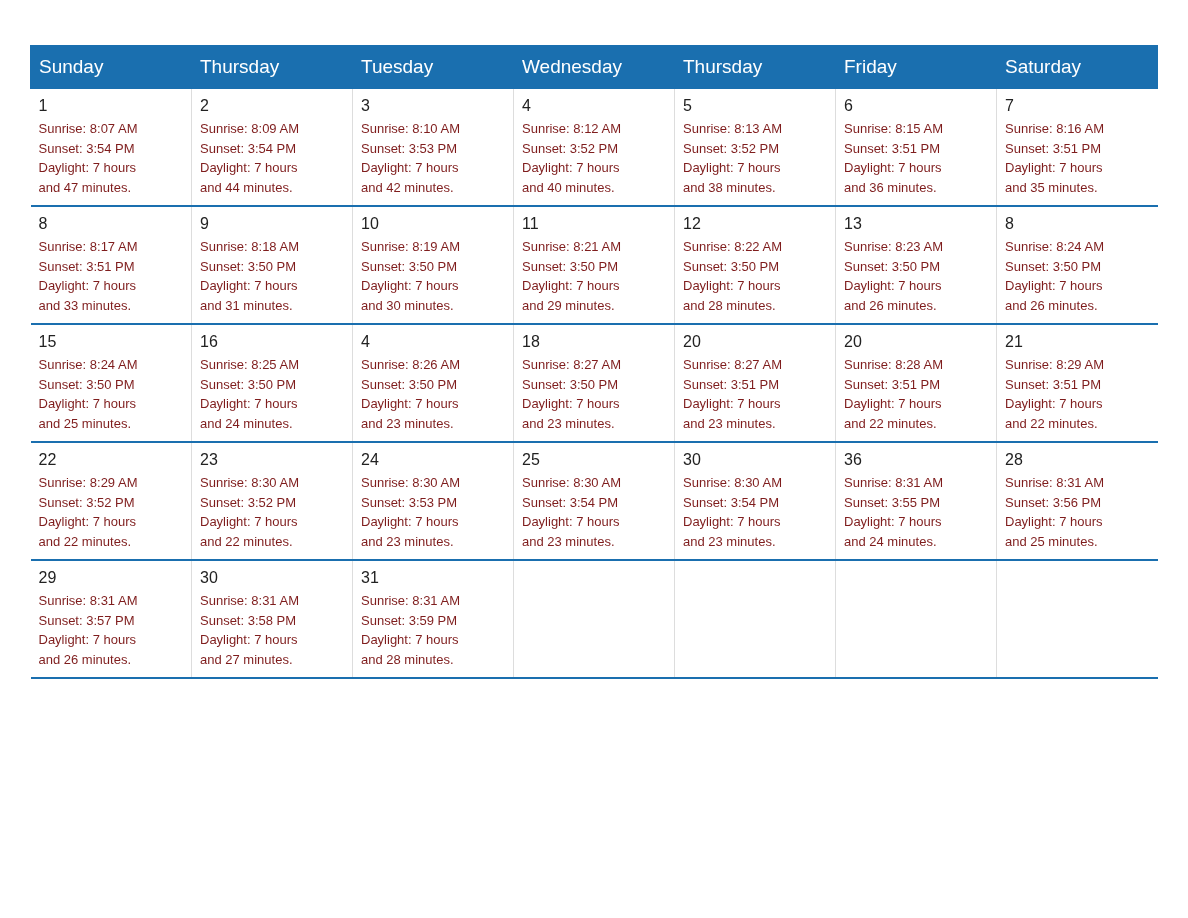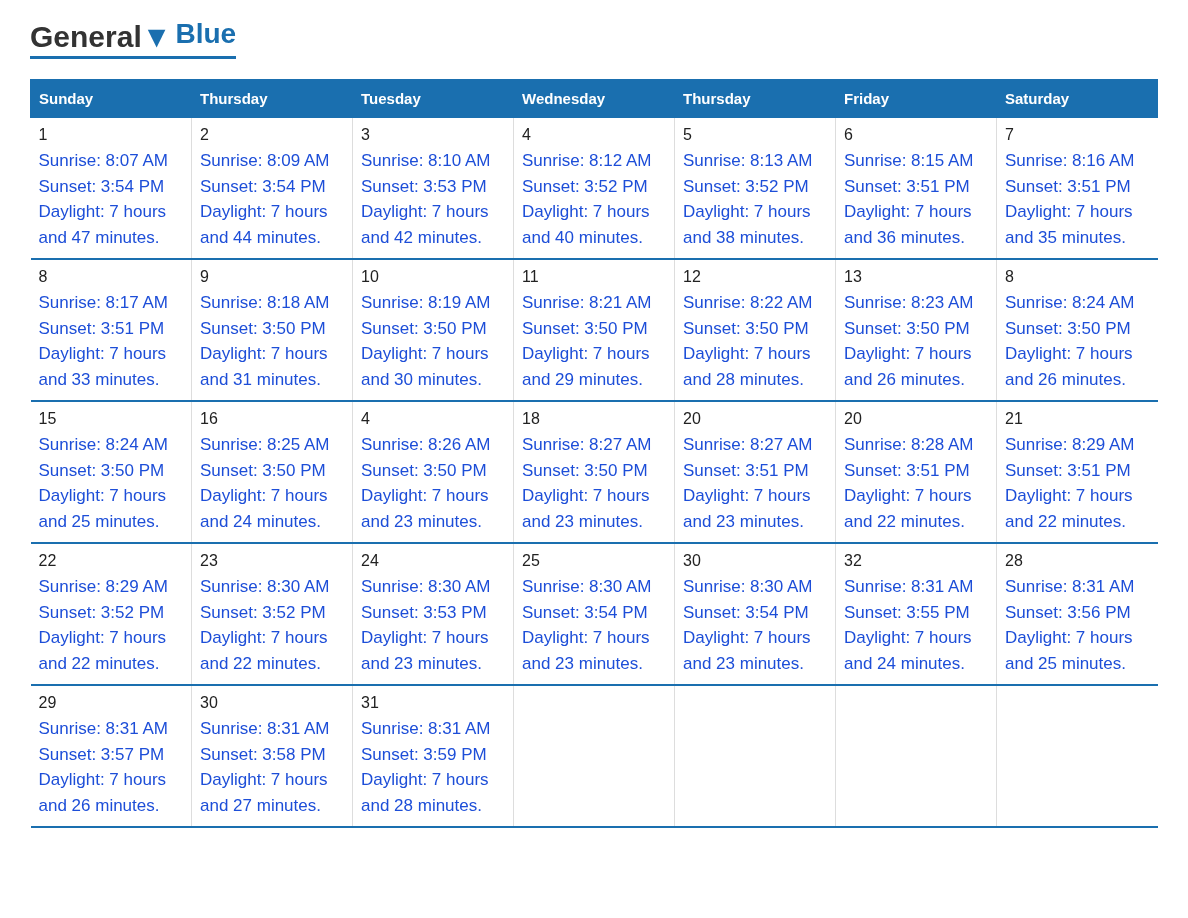--- a/index.html
+++ b/index.html
@@ -46,22 +46,22 @@
       border-collapse: collapse;
       table-layout: fixed;
     }
     thead tr {
       background: #1a6faf;
       color: #fff;
     }
     thead th {
       padding: 10px 8px;
       text-align: left;
-      font-size: 15px;
-      font-weight: bold;
+      font-size: 19px;
+      font-weight: normal;
       border: 1px solid #1a6faf;
     }
     tbody tr {
       border-bottom: 2px solid #1a6faf;
     }
     tbody td {
       vertical-align: top;
       padding: 8px 8px;
       font-size: 13px;
       color: #333;
@@ -72,23 +72,23 @@
       border-right: none;
     }
     .day-num {
       font-size: 16px;
       font-weight: normal;
       color: #222;
       display: block;
       margin-bottom: 4px;
     }
     .day-info {
-      font-size: 17px;
+      font-size: 13px;
       line-height: 1.5;
-      color: #1d4ed8;
+      color: #7f1d1d;
     }
     .empty-cell {
       background: #fff;
     }
     .logo-wrapper {
       display: flex;
       align-items: center;
       gap: 2px;
     }
     .logo-main {
@@ -98,24 +98,20 @@
     }
     .logo-main span {
       color: #1a6faf;
     }
   </style>
 </head>
 <body>
 
 <div class="header-area">
   <div class="logo">
-    <div class="logo-wrapper">
-      <span class="logo-main">General<span style="color:#1a6faf">▼</span></span>
-        <div style="font-size:28px;font-weight:bold;color:#1a6faf;margin-top:-6px;margin-left:2px;">Blue</div>
-    </div>
     <div style="margin-left:0; margin-top:0;">
       <span style="font-size:30px; font-weight:bold; color:#1a6faf; letter-spacing:1px;"></span>
     </div>
     <div class="logo-line"></div>
   </div>
   <div class="title-area">
     <div class="month-title"></div>
     <div class="location"></div>
   </div>
 </div>
@@ -238,21 +234,21 @@
         </td>
         <td>
         <span class="day-num">25</span>
         <div class="day-info">Sunrise: 8:30 AM<br>Sunset: 3:54 PM<br>Daylight: 7 hours<br>and 23 minutes.</div>
         </td>
         <td>
         <span class="day-num">30</span>
         <div class="day-info">Sunrise: 8:30 AM<br>Sunset: 3:54 PM<br>Daylight: 7 hours<br>and 23 minutes.</div>
         </td>
         <td>
-        <span class="day-num">32</span>
+        <span class="day-num">36</span>
         <div class="day-info">Sunrise: 8:31 AM<br>Sunset: 3:55 PM<br>Daylight: 7 hours<br>and 24 minutes.</div>
         </td>
         <td>
         <span class="day-num">28</span>
         <div class="day-info">Sunrise: 8:31 AM<br>Sunset: 3:56 PM<br>Daylight: 7 hours<br>and 25 minutes.</div>
         </td>
       </tr>
       <tr>
         <td>
         <span class="day-num">29</span>

